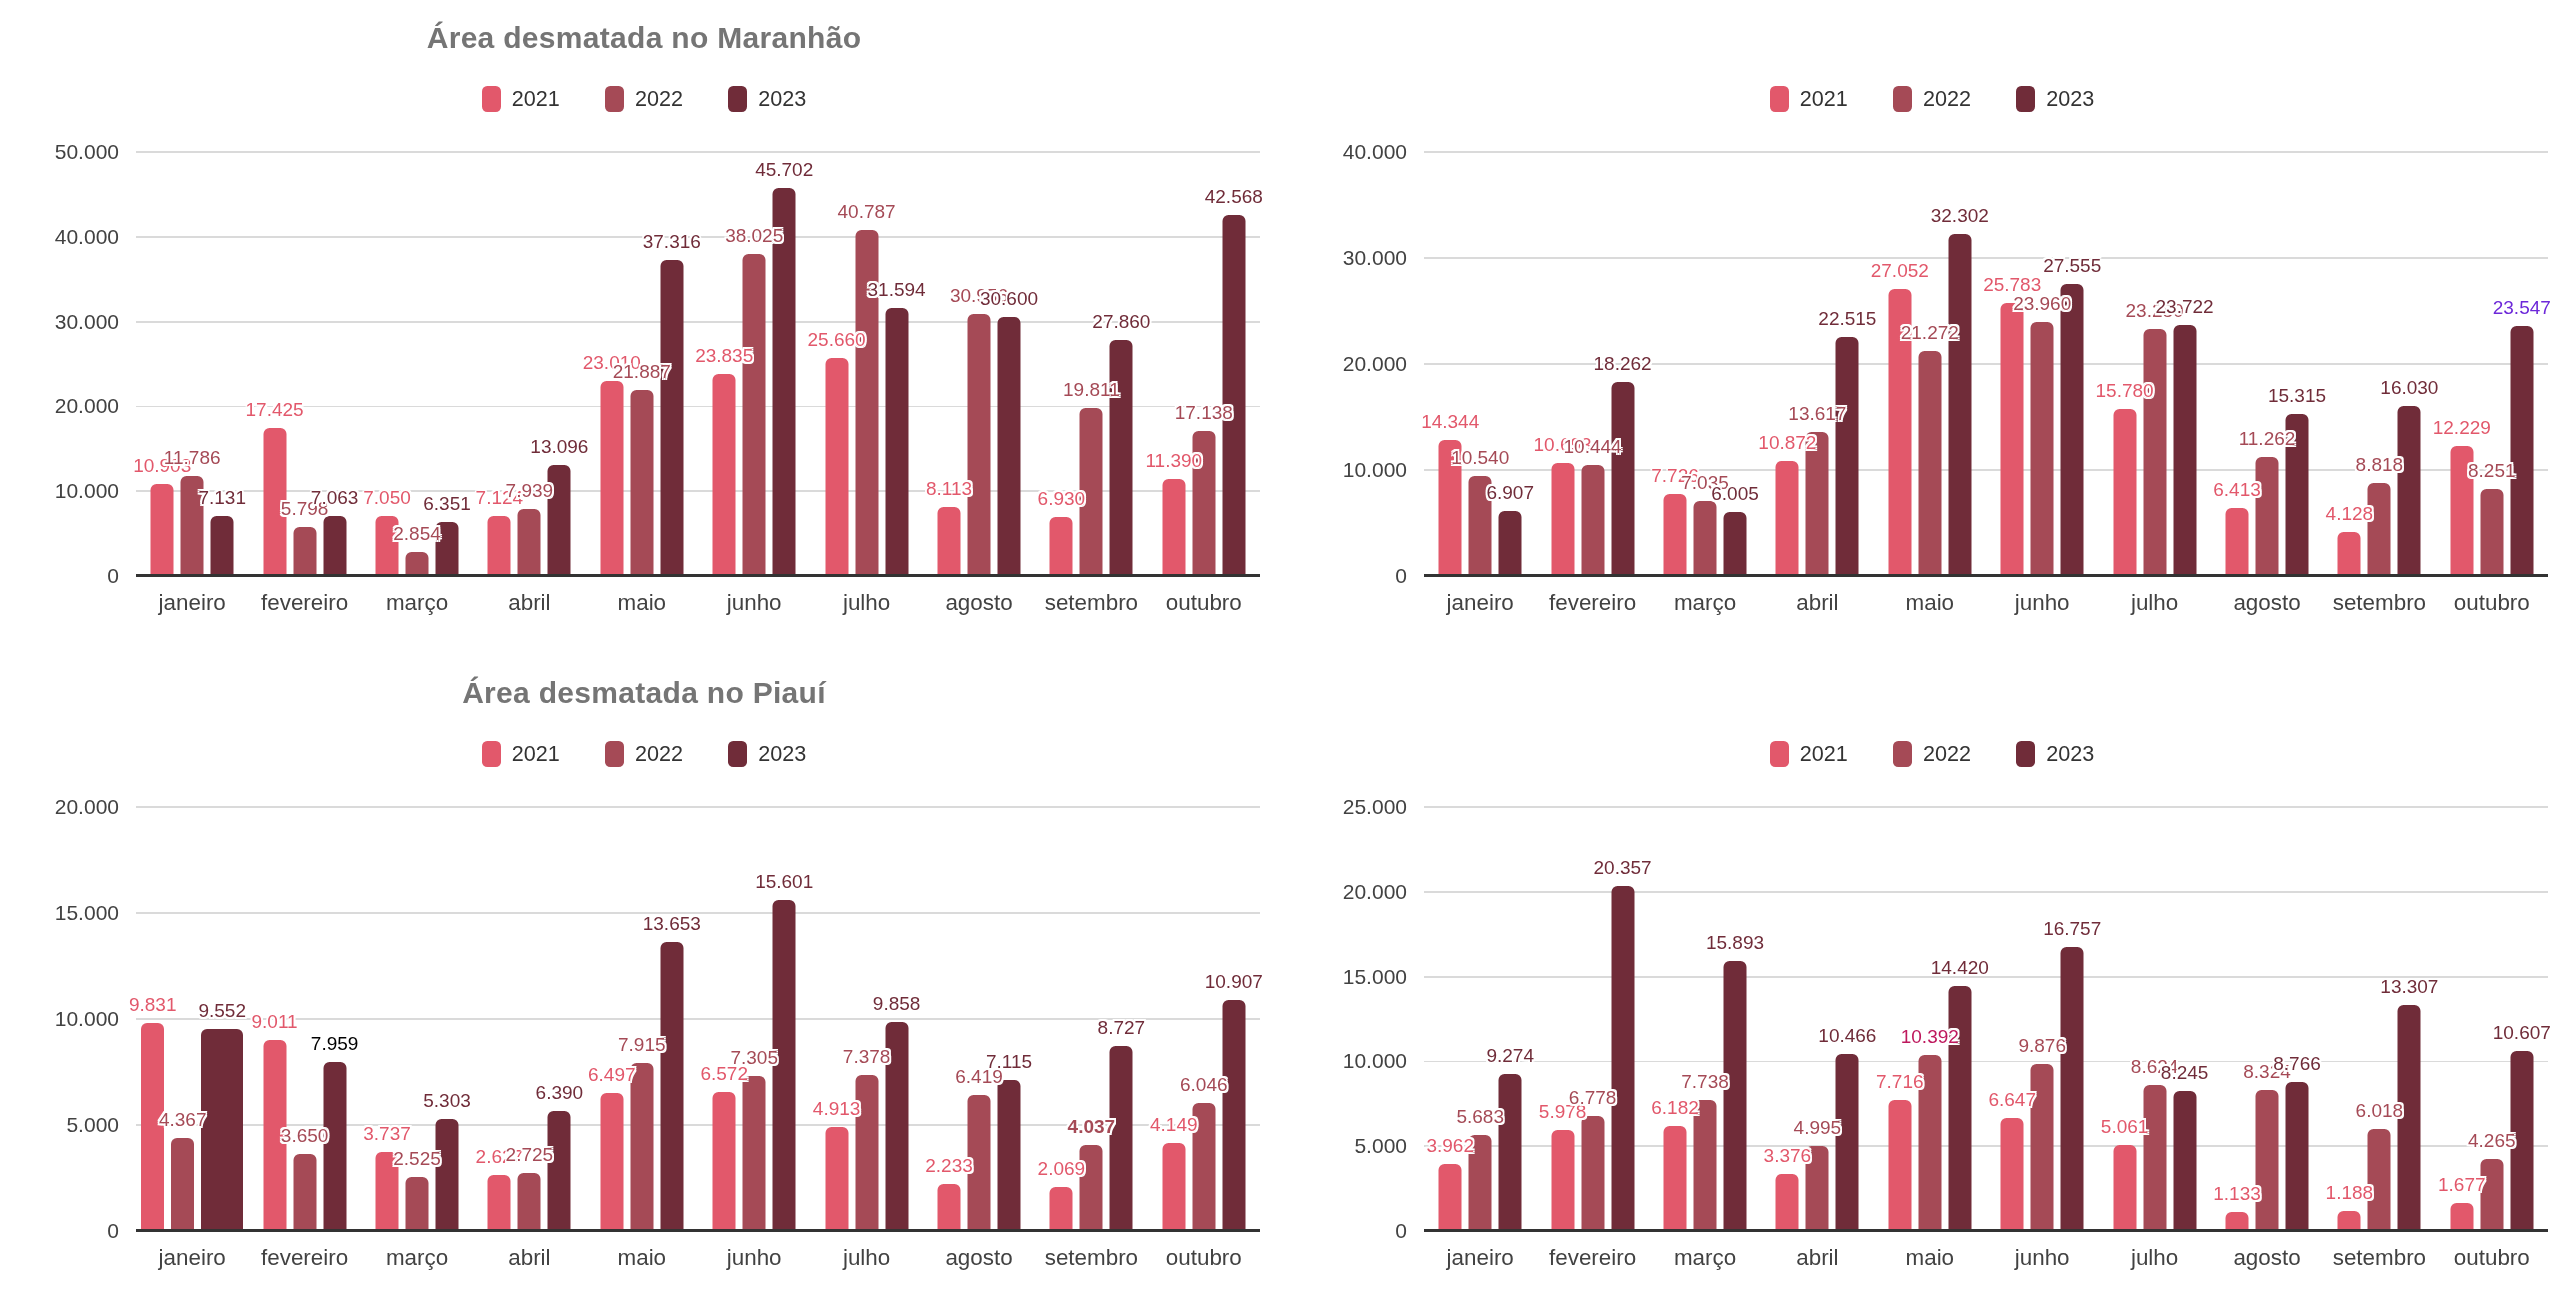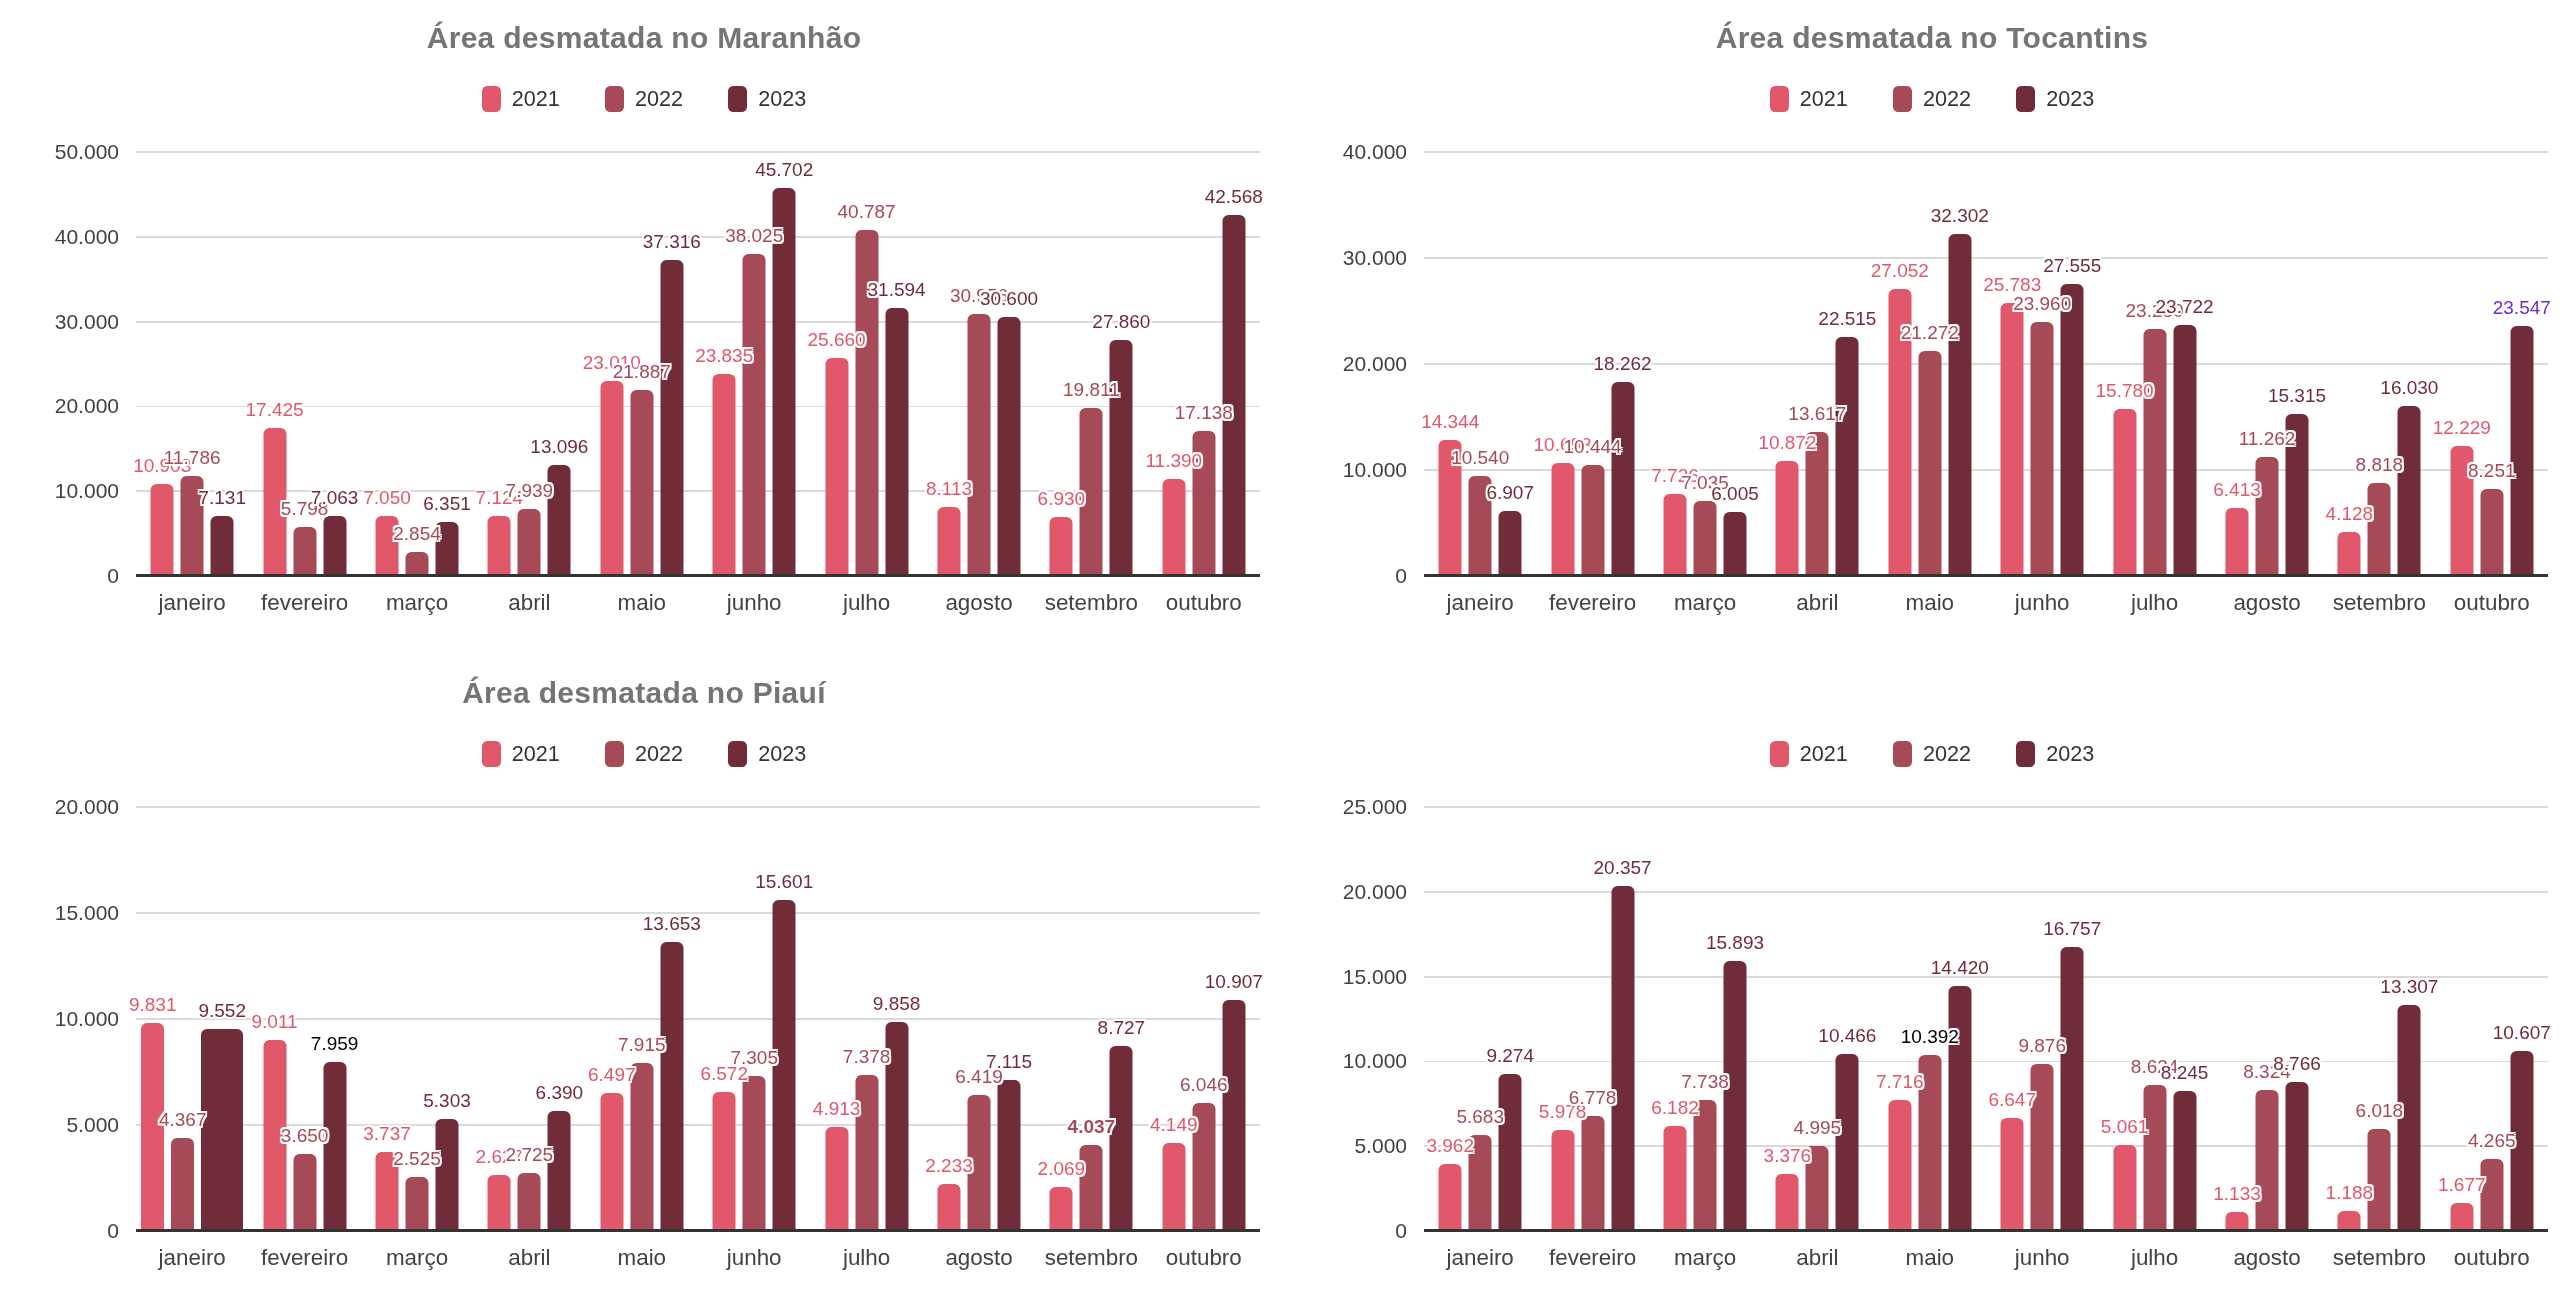--- a/index.html
+++ b/index.html
@@ -208,21 +208,20 @@
           </div>
           <div class="bar" style="height: 85.136%;">
             <div class="bar-fill" style="background: rgb(112, 44, 57);"></div>
             <span class="bar-label" style="color: rgb(112, 44, 57);">42.568</span>
           </div>
           <span class="x-tick">outubro</span>
         </div>
       </div>
   </section>
   <section class="chart">
-    <h2 class="chart-title">Área desmatada no Tocantins</h2>
     <div class="legend">
         <div class="legend-item">
           <span class="legend-swatch" style="background: rgb(226, 88, 107);"></span>
           <span class="legend-label">2021</span>
         </div>
         <div class="legend-item">
           <span class="legend-swatch" style="background: rgb(165, 74, 86);"></span>
           <span class="legend-label">2022</span>
         </div>
         <div class="legend-item">
@@ -660,21 +659,21 @@
           </div>
           <span class="x-tick">abril</span>
         </div>
         <div class="group" style="left: 45%;">
           <div class="bar" style="height: 30.864%;">
             <div class="bar-fill" style="background: rgb(226, 88, 107);"></div>
             <span class="bar-label" style="color: rgb(226, 88, 107);">7.716</span>
           </div>
           <div class="bar" style="height: 41.568%;">
             <div class="bar-fill" style="background: rgb(165, 74, 86);"></div>
-            <span class="bar-label" style="color: #000000;">10.392</span>
+            <span class="bar-label" style="color: #be185d;">10.392</span>
           </div>
           <div class="bar" style="height: 57.68%;">
             <div class="bar-fill" style="background: rgb(112, 44, 57);"></div>
             <span class="bar-label" style="color: rgb(112, 44, 57);">14.420</span>
           </div>
           <span class="x-tick">maio</span>
         </div>
         <div class="group" style="left: 55%;">
           <div class="bar" style="height: 26.588%;">
             <div class="bar-fill" style="background: rgb(226, 88, 107);"></div>

